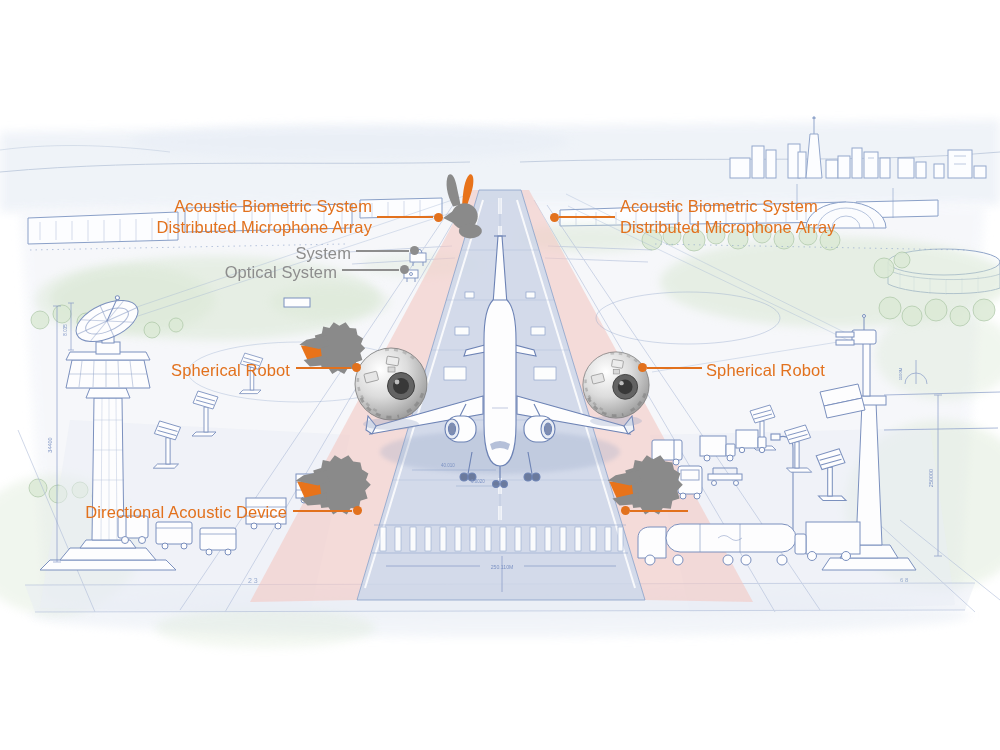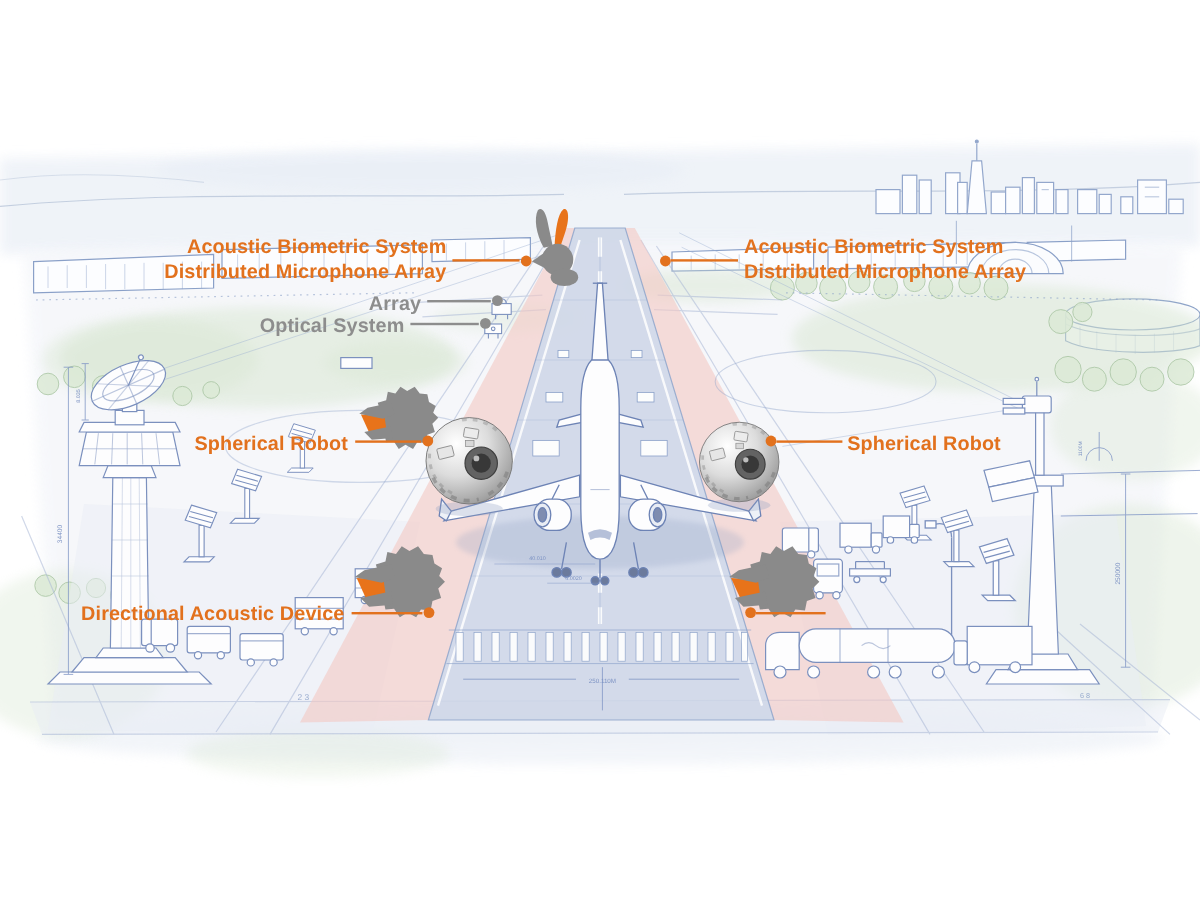--- a/index.html
+++ b/index.html
@@ -1,19 +1,19 @@
 <!DOCTYPE html>
 <html><head>
 <meta charset="utf-8">
 <style>
   html,body{margin:0;padding:0;background:#ffffff;}
   .stage{position:relative;width:1000px;height:750px;background:#ffffff;overflow:hidden;
          font-family:"Liberation Sans",sans-serif;}
   .stage svg{position:absolute;left:0;top:0;}
-  .lbl{position:absolute;font-size:16.5px;font-weight:700;color:#E2711D;
+  .lbl{position:absolute;font-size:16.5px;font-weight:400;color:#E2711D;
        white-space:nowrap;line-height:21px;letter-spacing:.1px;}
   .lbl.right-align{text-align:right;}
   .lbl.gray{color:#8D8D8D;}
   .ldr{position:absolute;height:2.2px;background:#E2711D;}
   .ldr.gray{background:#8D8D8D;}
   .dot{position:absolute;width:9px;height:9px;border-radius:50%;background:#E2711D;}
   .dot.gray{background:#8D8D8D;}
 </style>
 </head>
 <body>
@@ -552,21 +552,21 @@
   </g>
 </svg>
 
 <div class="lbl right-align" style="right:628px;top:196px;">
   <div>Acoustic Biometric System</div>
   <div>Distributed Microphone Array</div>
 </div>
 <div class="ldr" style="left:377px;top:216px;width:56px;"></div>
 <div class="dot" style="left:434px;top:213px;"></div>
 
-<div class="lbl gray" style="right:649px;top:243px;">Array</div>
+<div class="lbl gray" style="right:649px;top:243px;">System</div>
 <div class="ldr gray" style="left:356px;top:250px;width:53px;"></div>
 <div class="dot gray" style="left:410px;top:246px;"></div>
 
 <div class="lbl gray" style="right:663px;top:262px;">Optical System</div>
 <div class="ldr gray" style="left:342px;top:269px;width:57px;"></div>
 <div class="dot gray" style="left:400px;top:265px;"></div>
 
 <div class="lbl" style="left:620px;top:196px;">
   <div>Acoustic Biometric System</div>
   <div>Distributed Microphone Array</div>

